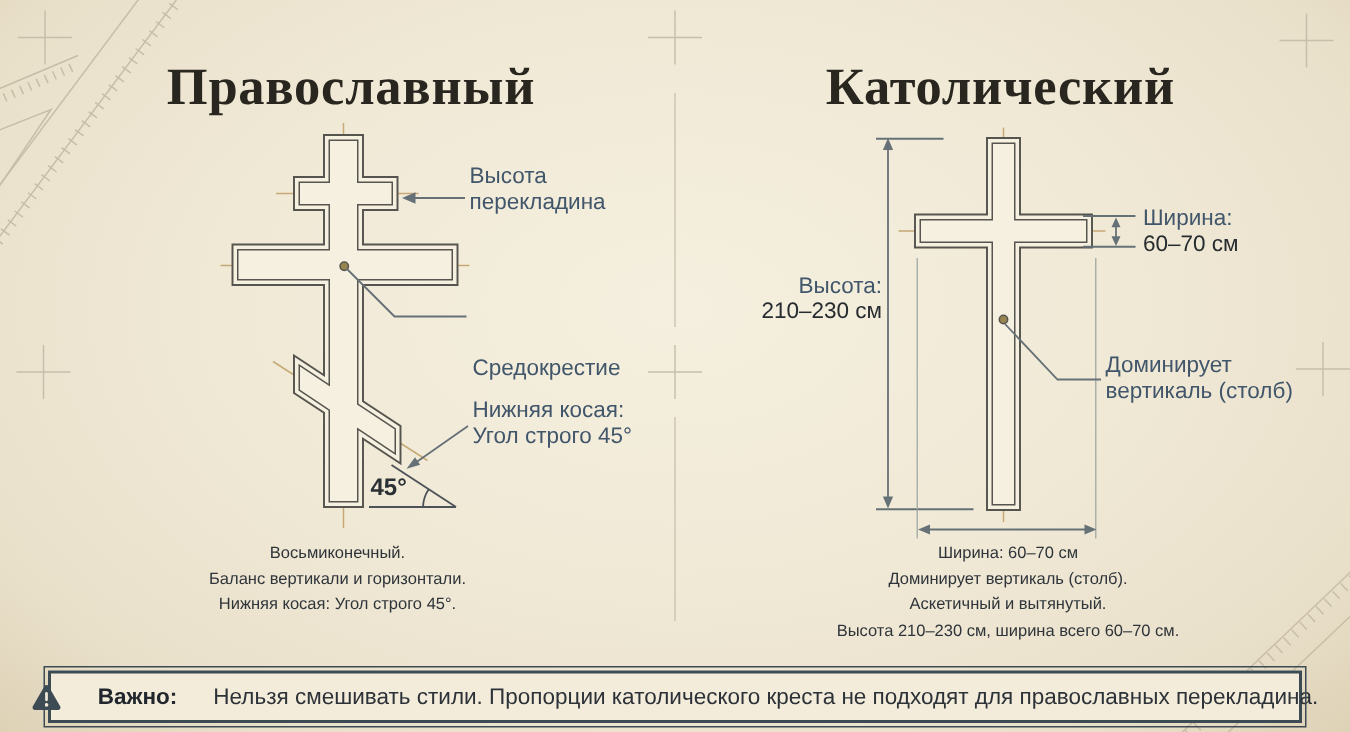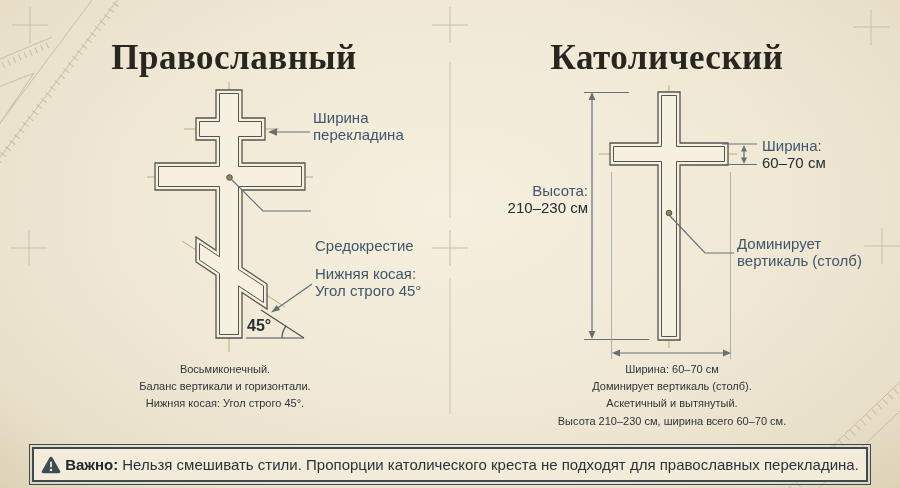--- a/index.html
+++ b/index.html
@@ -19,21 +19,21 @@
     color:var(--title); text-align:center; letter-spacing:.5px;
   }
   .lbl{color:var(--label); font-size:15px; line-height:16.5px;}
   .lbl .v{color:#272c30;}
   .angle{color:#2b3035; font-size:16px; font-weight:bold;}
   .summary{color:var(--dark); font-size:11px; line-height:17.2px; text-align:center; white-space:nowrap;}
   .right-align{text-align:right;}
   .warnbar{
     position:absolute; left:32px; top:447px; width:836px; height:35px; box-sizing:border-box;
     background:#f3ecdb; border:2px solid var(--warn); outline:1px solid var(--warn); outline-offset:2px;
-    display:flex; align-items:center; justify-content:center; gap:4px;
+    display:flex; align-items:center; justify-content:center; gap:24px;
     color:#2c3238; font-size:15px; white-space:nowrap;
   }
   .warnbar b{color:#21272d;}
   .wicon{flex:0 0 auto; display:block;}
 </style>
 </head>
 <body>
 
 <div class="stage">
 
@@ -131,21 +131,21 @@
       <polygon points="731,353 723,349.6 723,356.4" fill="#667077" stroke="none"></polygon>
 
       <polyline points="670,216 705,253 734,253"></polyline>
     </g>
   </svg>
 
   <div class="txt title" style="left:94px; top:38px; width:280px;">Православный</div>
   <div class="txt title" style="left:527px; top:38px; width:280px;">Католический</div>
 
   <div class="txt lbl" style="left:313px; top:110px;">
-    <div>Ширина</div>
+    <div>Высота</div>
     <div>перекладина</div>
   </div>
   <div class="txt lbl" style="left:315px; top:203px;margin-top:35px;">Средокрестие</div>
   <div class="txt lbl" style="left:315px; top:266px;">
     <div>Нижняя косая:</div>
     <div>Угол строго 45°</div>
   </div>
   <div class="txt angle" style="left:247px; top:317px;">45°</div>
 
   <div class="txt lbl" style="left:762px; top:138px;">

